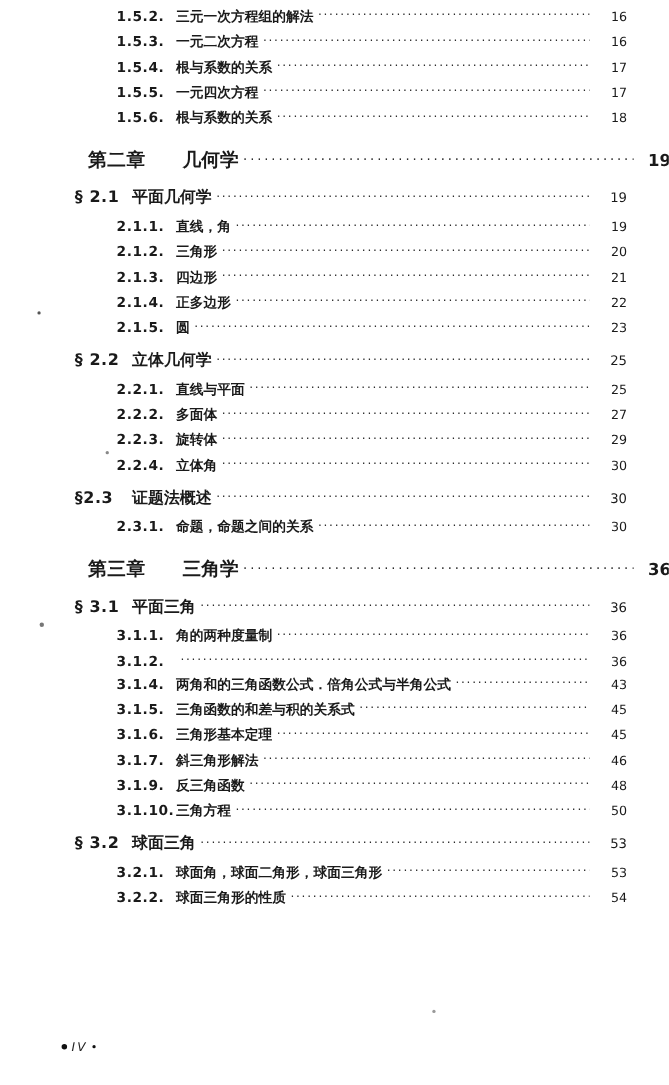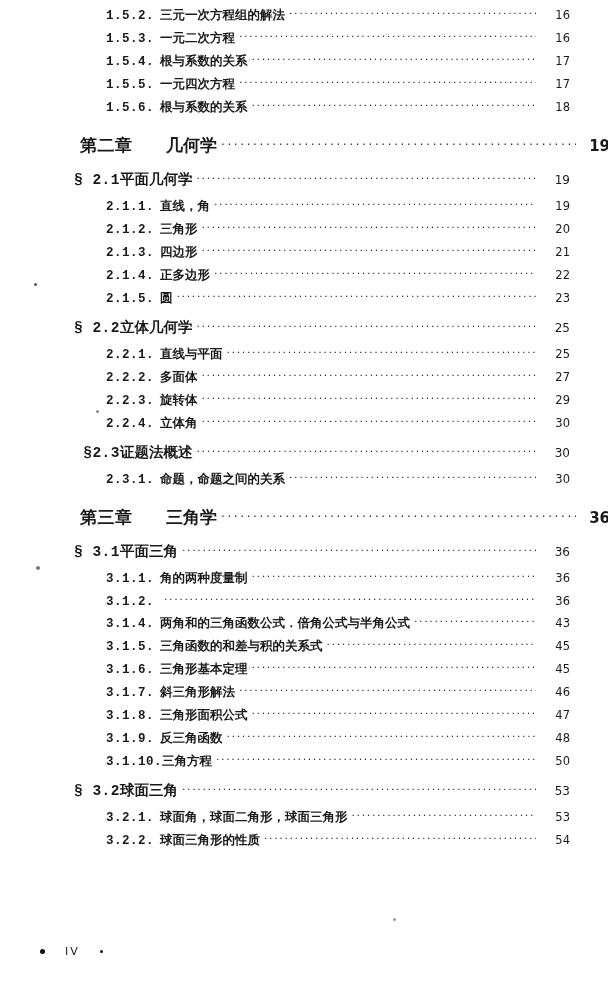--- a/index.html
+++ b/index.html
@@ -28,21 +28,20 @@
     display: flex;
     align-items: baseline;
     width: 100%;
     box-sizing: border-box;
   }
   .num {
     flex: 0 0 auto;
     white-space: nowrap;
     font-weight: bold;
     letter-spacing: 0.5px;
-    font-family: Liberation Mono, monospace;
   }
   .title {
     flex: 0 0 auto;
     white-space: nowrap;
     font-weight: bold;
     font-family: Liberation Serif, serif;
   }
   .leader {
     flex: 1 1 auto;
     margin: 0 4px;
@@ -76,46 +75,47 @@
   .lvl3 .num { min-width: 54px; }
   .lvl3 .pg { font-size: 11.5px; font-weight: normal; }
 
   
   .lvl2 {
     font-size: 14.5px;
     padding-left: 28px;
     margin-top: 11px;
     margin-bottom: 8px;
   }
-  .lvl2 .num { min-width: 52px; text-align: right; }
+  .lvl2 .num { min-width: 52px; }
   .lvl2 .pg  { font-size: 12px; font-weight: normal; }
 
   
   .lvl1 {
     font-size: 17px;
     padding-left: 0px;
     margin-top: 18px;
     margin-bottom: 13px;
     margin-left: 40px;
   }
   .lvl1 .num  { min-width: 86px; }
   .lvl1 .pg   { font-size: 15px; font-weight: bold; }
   .lvl1 .leader::after { letter-spacing: 2.6px; font-size: 12px; }
 
   
   .footer {
     position: absolute;
-    left: 40px;
+    left: 56px;
     bottom: 28px;
     font-size: 11px;
     letter-spacing: 2px;
     color: #222;
     display: flex;
     align-items: center;
-    gap: 20px;
+    gap: 4px;
+    font-style: italic;
   }
   .footer .dot {
     display: inline-block;
     width: 5px; height: 5px;
     border-radius: 50%;
     background: #111;
   }
   .footer .dot2 {
     display: inline-block;
     width: 3px; height: 3px;
@@ -294,26 +294,20 @@
         <span class="leader"></span>
         <span class="pg">45</span>
       </div>
       <div class="row lvl3">
         <span class="num">3.1.7.</span>
         <span class="title">斜三角形解法</span>
         <span class="leader"></span>
         <span class="pg">46</span>
       </div>
       <div class="row lvl3">
-        <span class="num">3.1.8.</span>
-        <span class="title">三角形面积公式</span>
-        <span class="leader"></span>
-        <span class="pg">47</span>
-      </div>
-      <div class="row lvl3">
         <span class="num">3.1.9.</span>
         <span class="title">反三角函数</span>
         <span class="leader"></span>
         <span class="pg">48</span>
       </div>
       <div class="row lvl3">
         <span class="num">3.1.10.</span>
         <span class="title">三角方程</span>
         <span class="leader"></span>
         <span class="pg">50</span>

